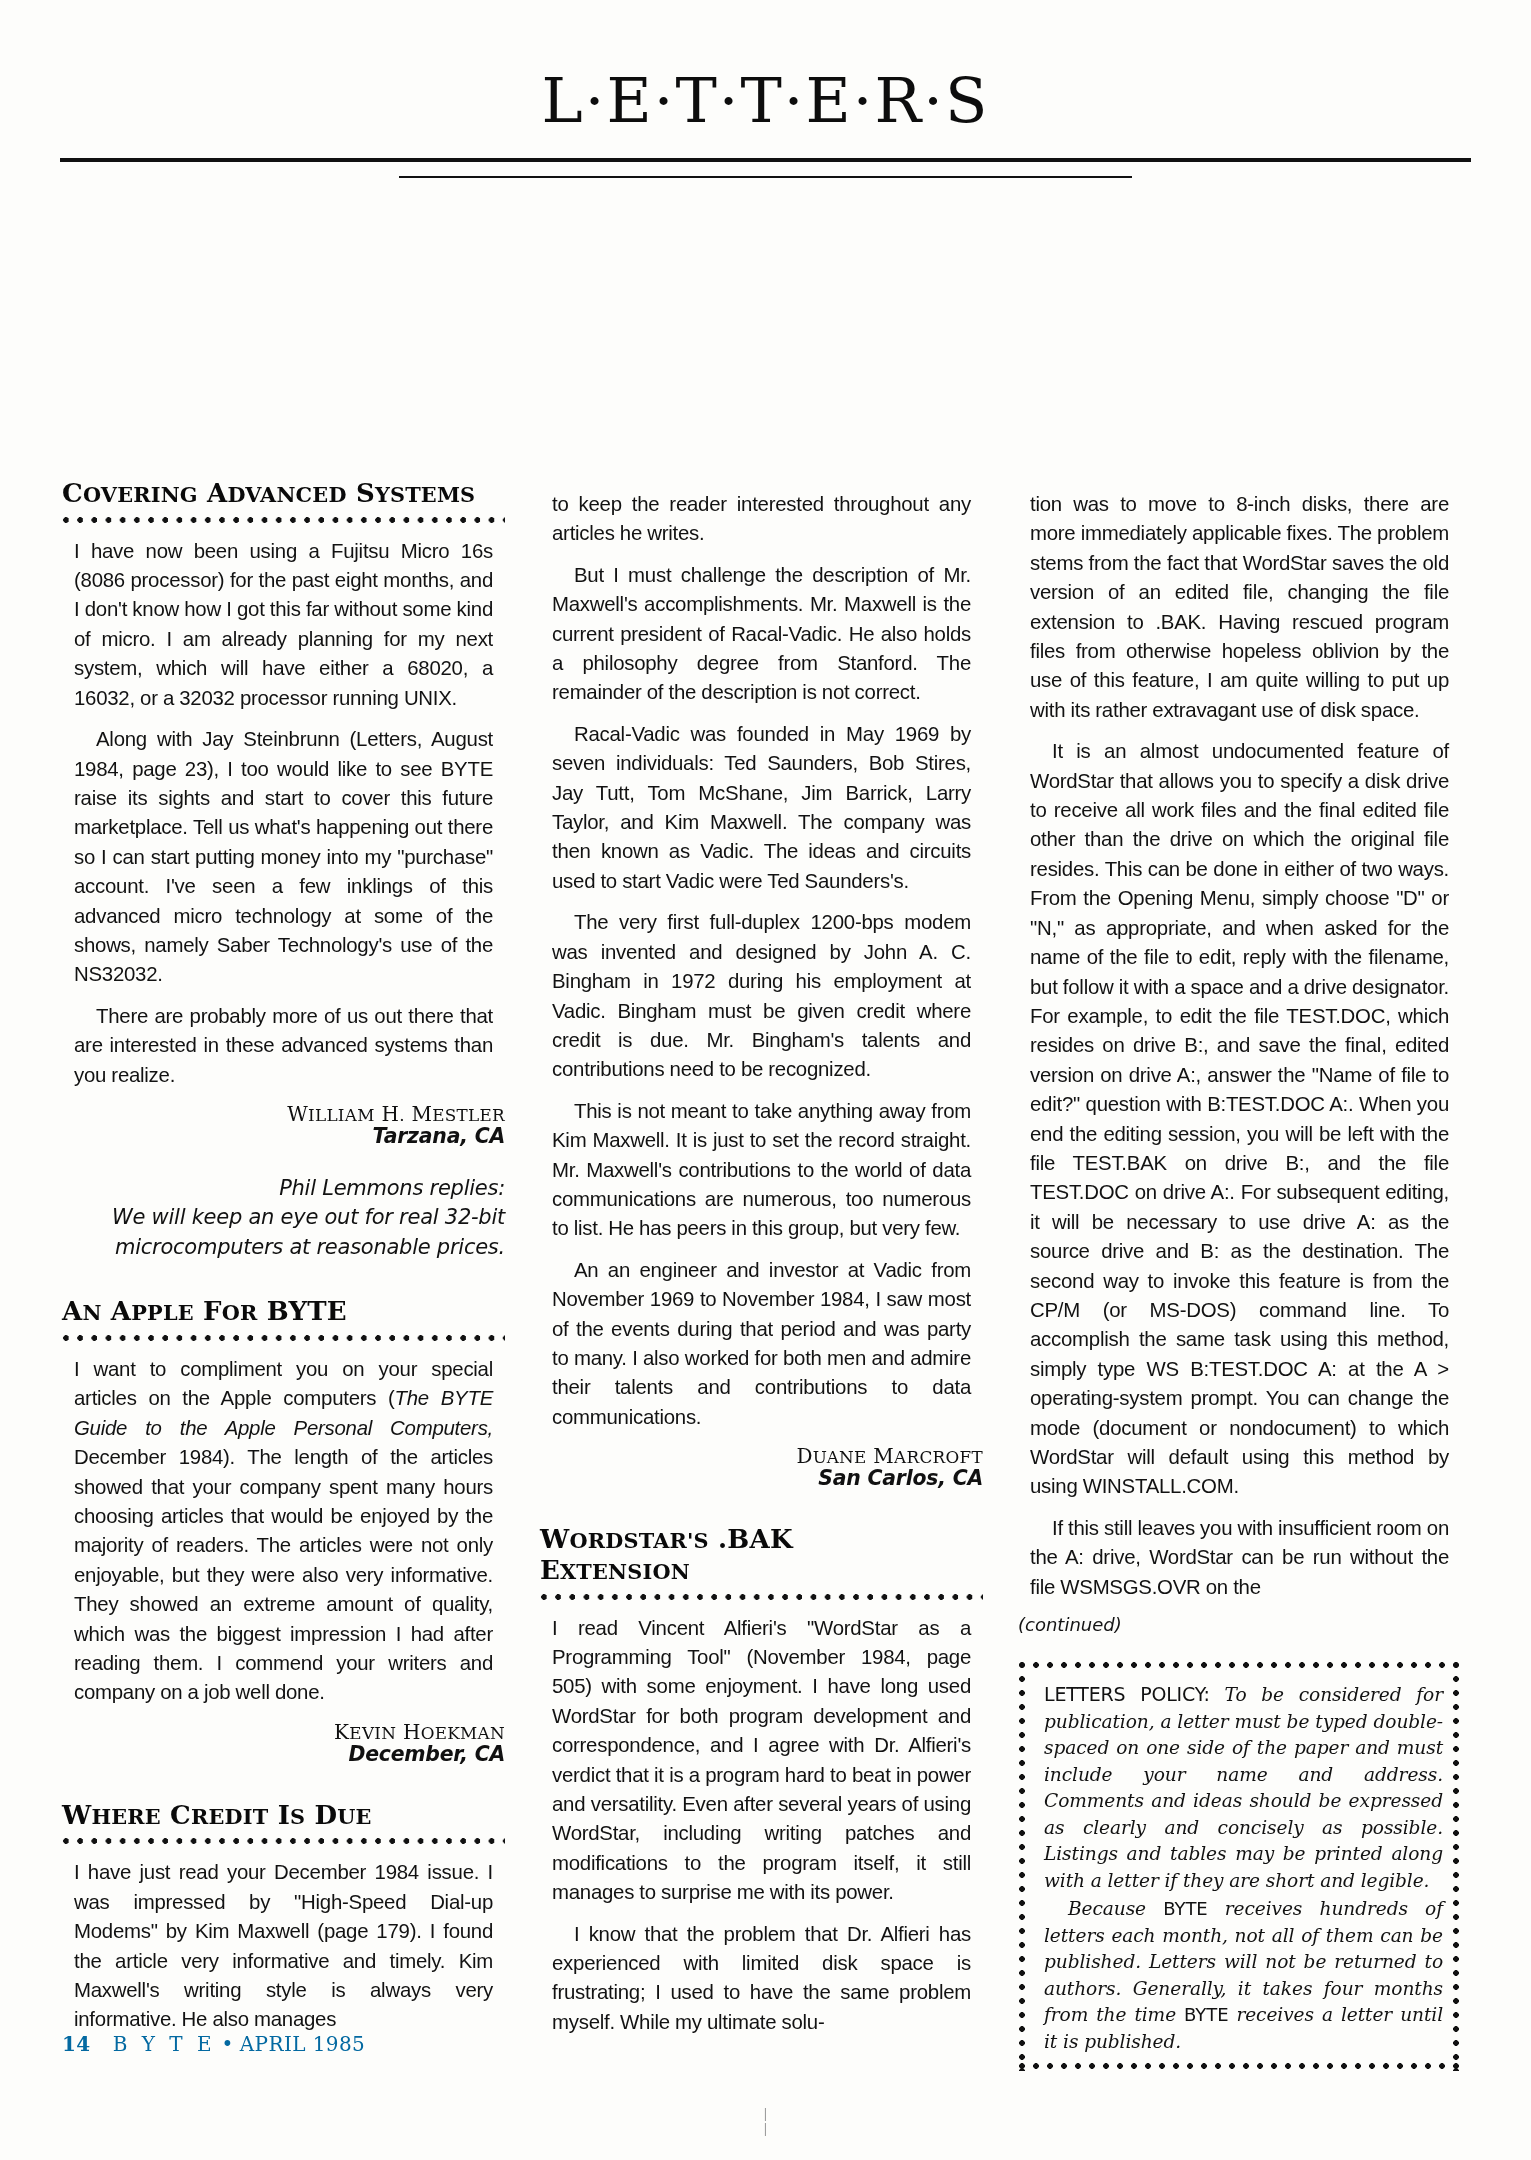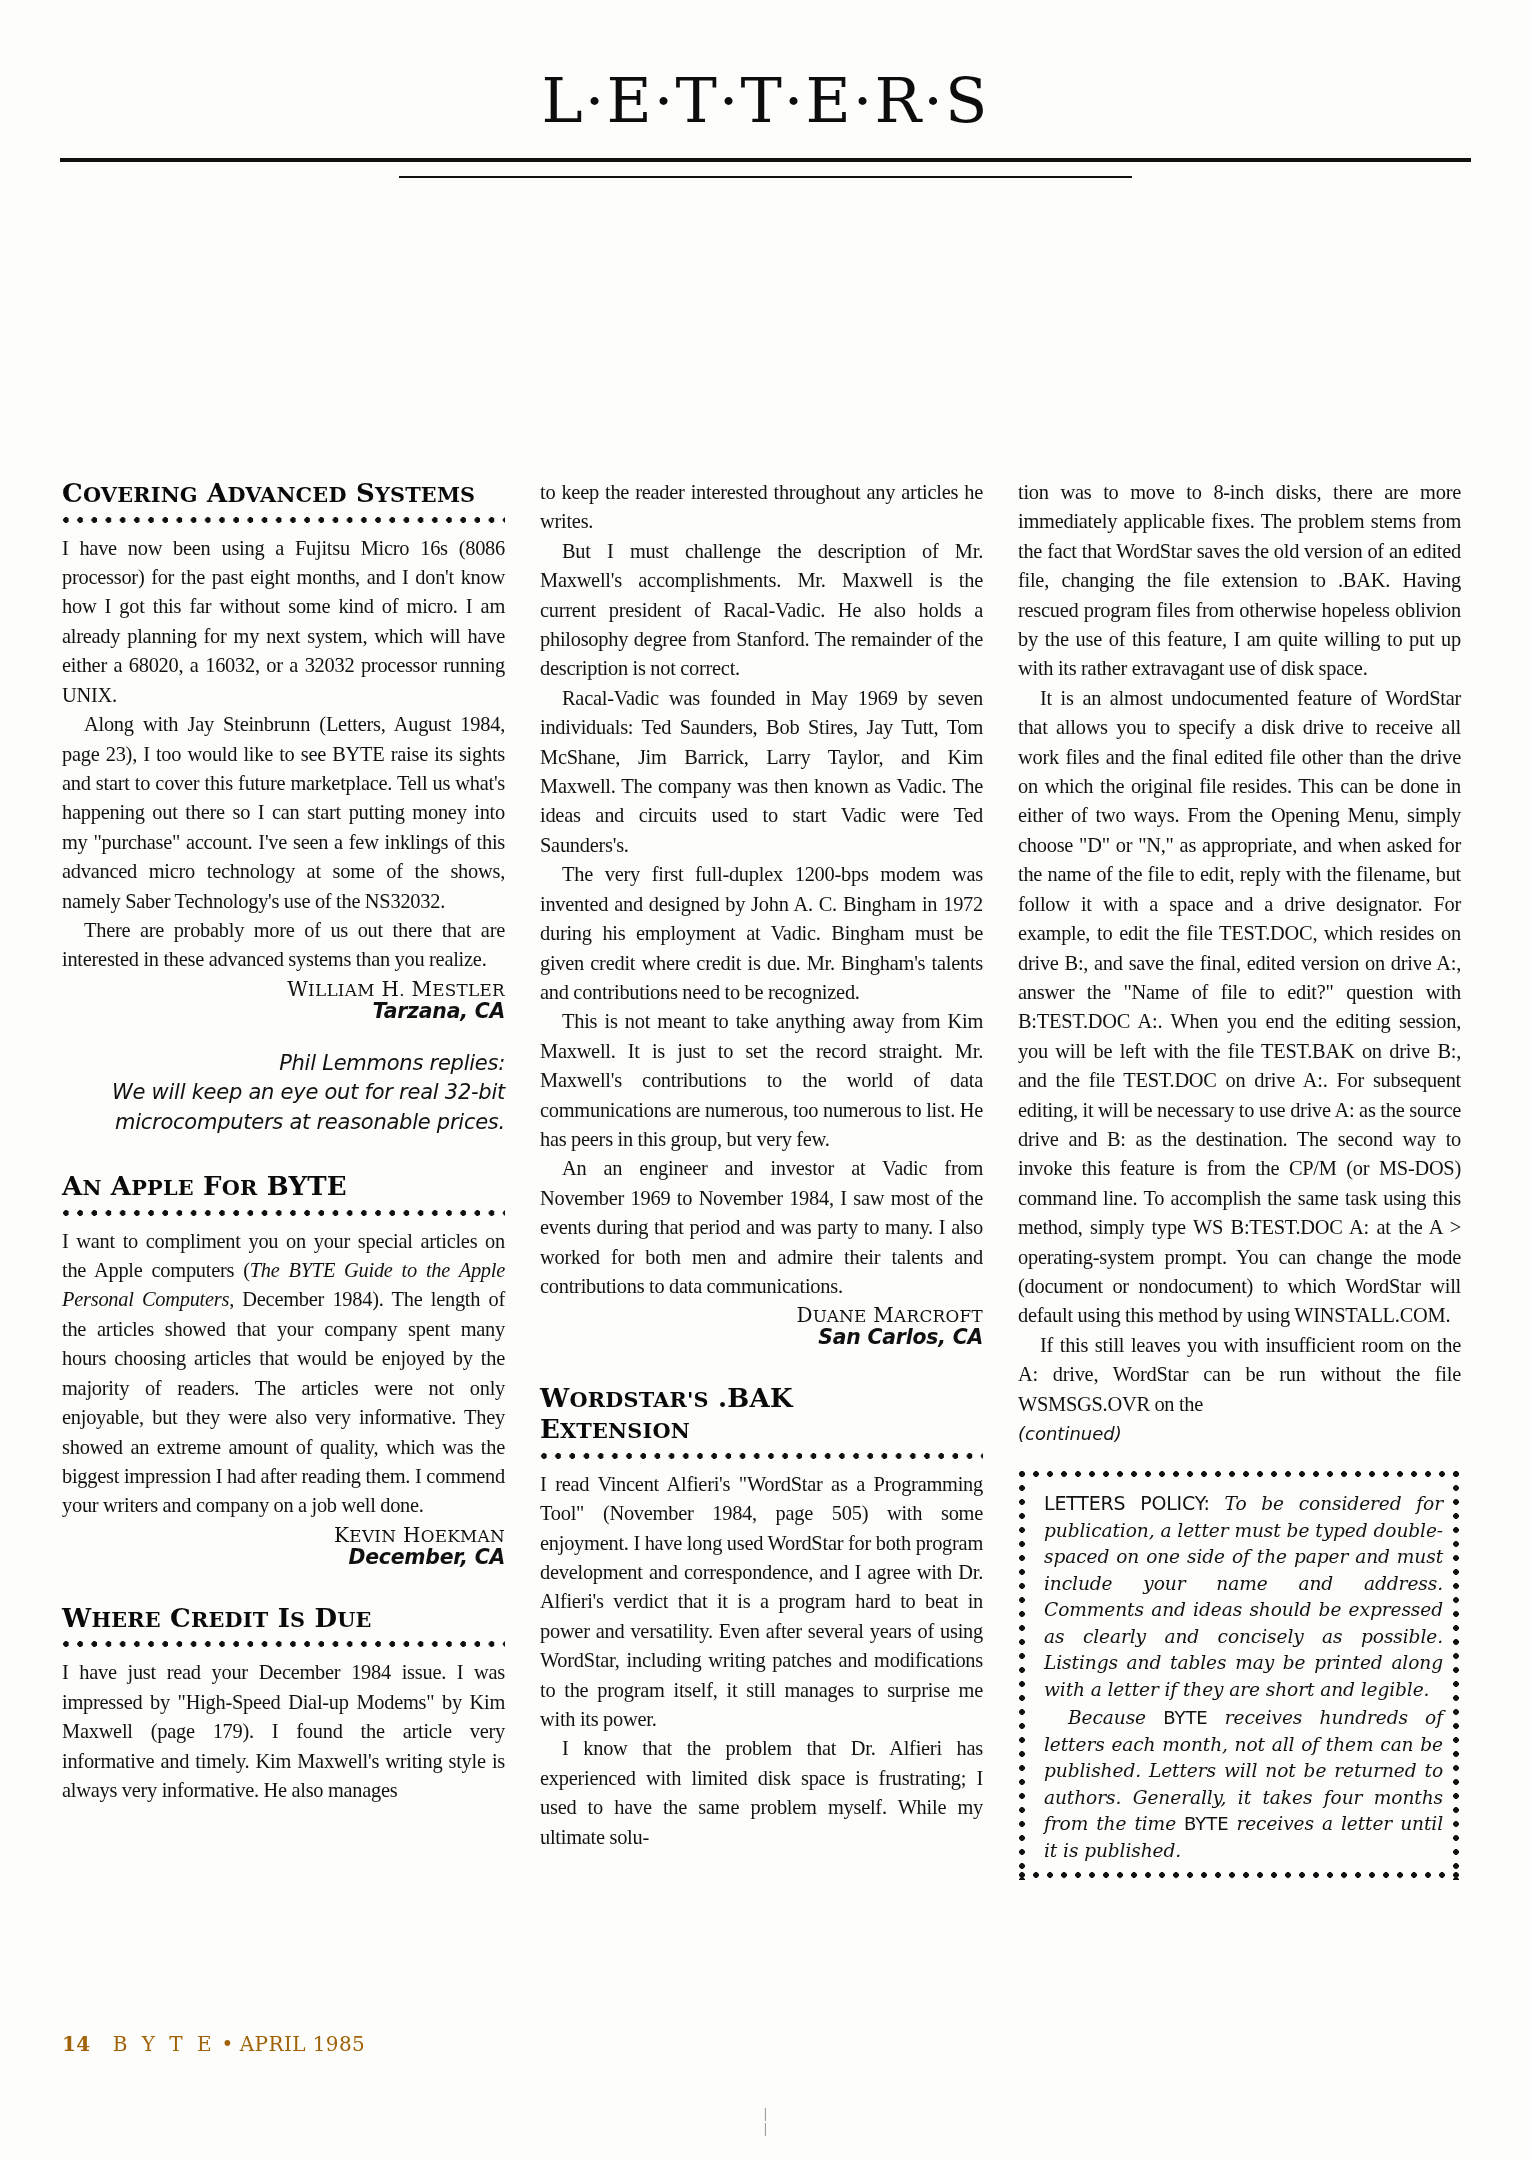--- a/index.html
+++ b/index.html
@@ -83,25 +83,25 @@
   .dotrule {
     height: 9px;
     margin: 7px 0 9px 0;
     background-image: radial-gradient(circle at 4px 4px, #111 2.6px, rgba(0,0,0,0) 3.1px);
     background-size: 14.2px 9px;
     background-repeat: repeat-x;
   }
 
   
   p.body {
-    font-family: Liberation Serif, serif;
+    font-family: Liberation Sans, sans-serif;
     font-size: 20.4px;
     line-height: 29.4px;
     text-align: justify;
-    margin: 0;
+    margin: 12px;
     color: #121212;
     letter-spacing: -0.25px;
     word-spacing: -0.2px;
     -webkit-font-smoothing: antialiased;
   }
   p.body.indent { text-indent: 22px; }
   p.body .ital { font-style: italic; }
 
   .sig {
     font-family: "DejaVu Serif", "Liberation Serif", serif;
@@ -178,21 +178,21 @@
   }
   .policy-text .roman { font-style: normal; font-family: "DejaVu Sans", "Liberation Sans", sans-serif; font-size: 18px;}
 
   
   .footer {
     position: absolute;
     left: 62px;
     bottom: 104px;
     font-family: "DejaVu Serif", "Liberation Serif", serif;
     font-size: 20px;
-    color: #a16207;
+    color: #0369a1;
     letter-spacing: 0.4px;
   }
   .footer .pageno { font-weight: 700; margin-right: 22px; }
   .footer .mag { letter-spacing: 4px; }
   .footer .dot { margin: 0 6px; }
 
   .spine-mark {
     position: absolute;
     left: 50%;
     bottom: 24px;

